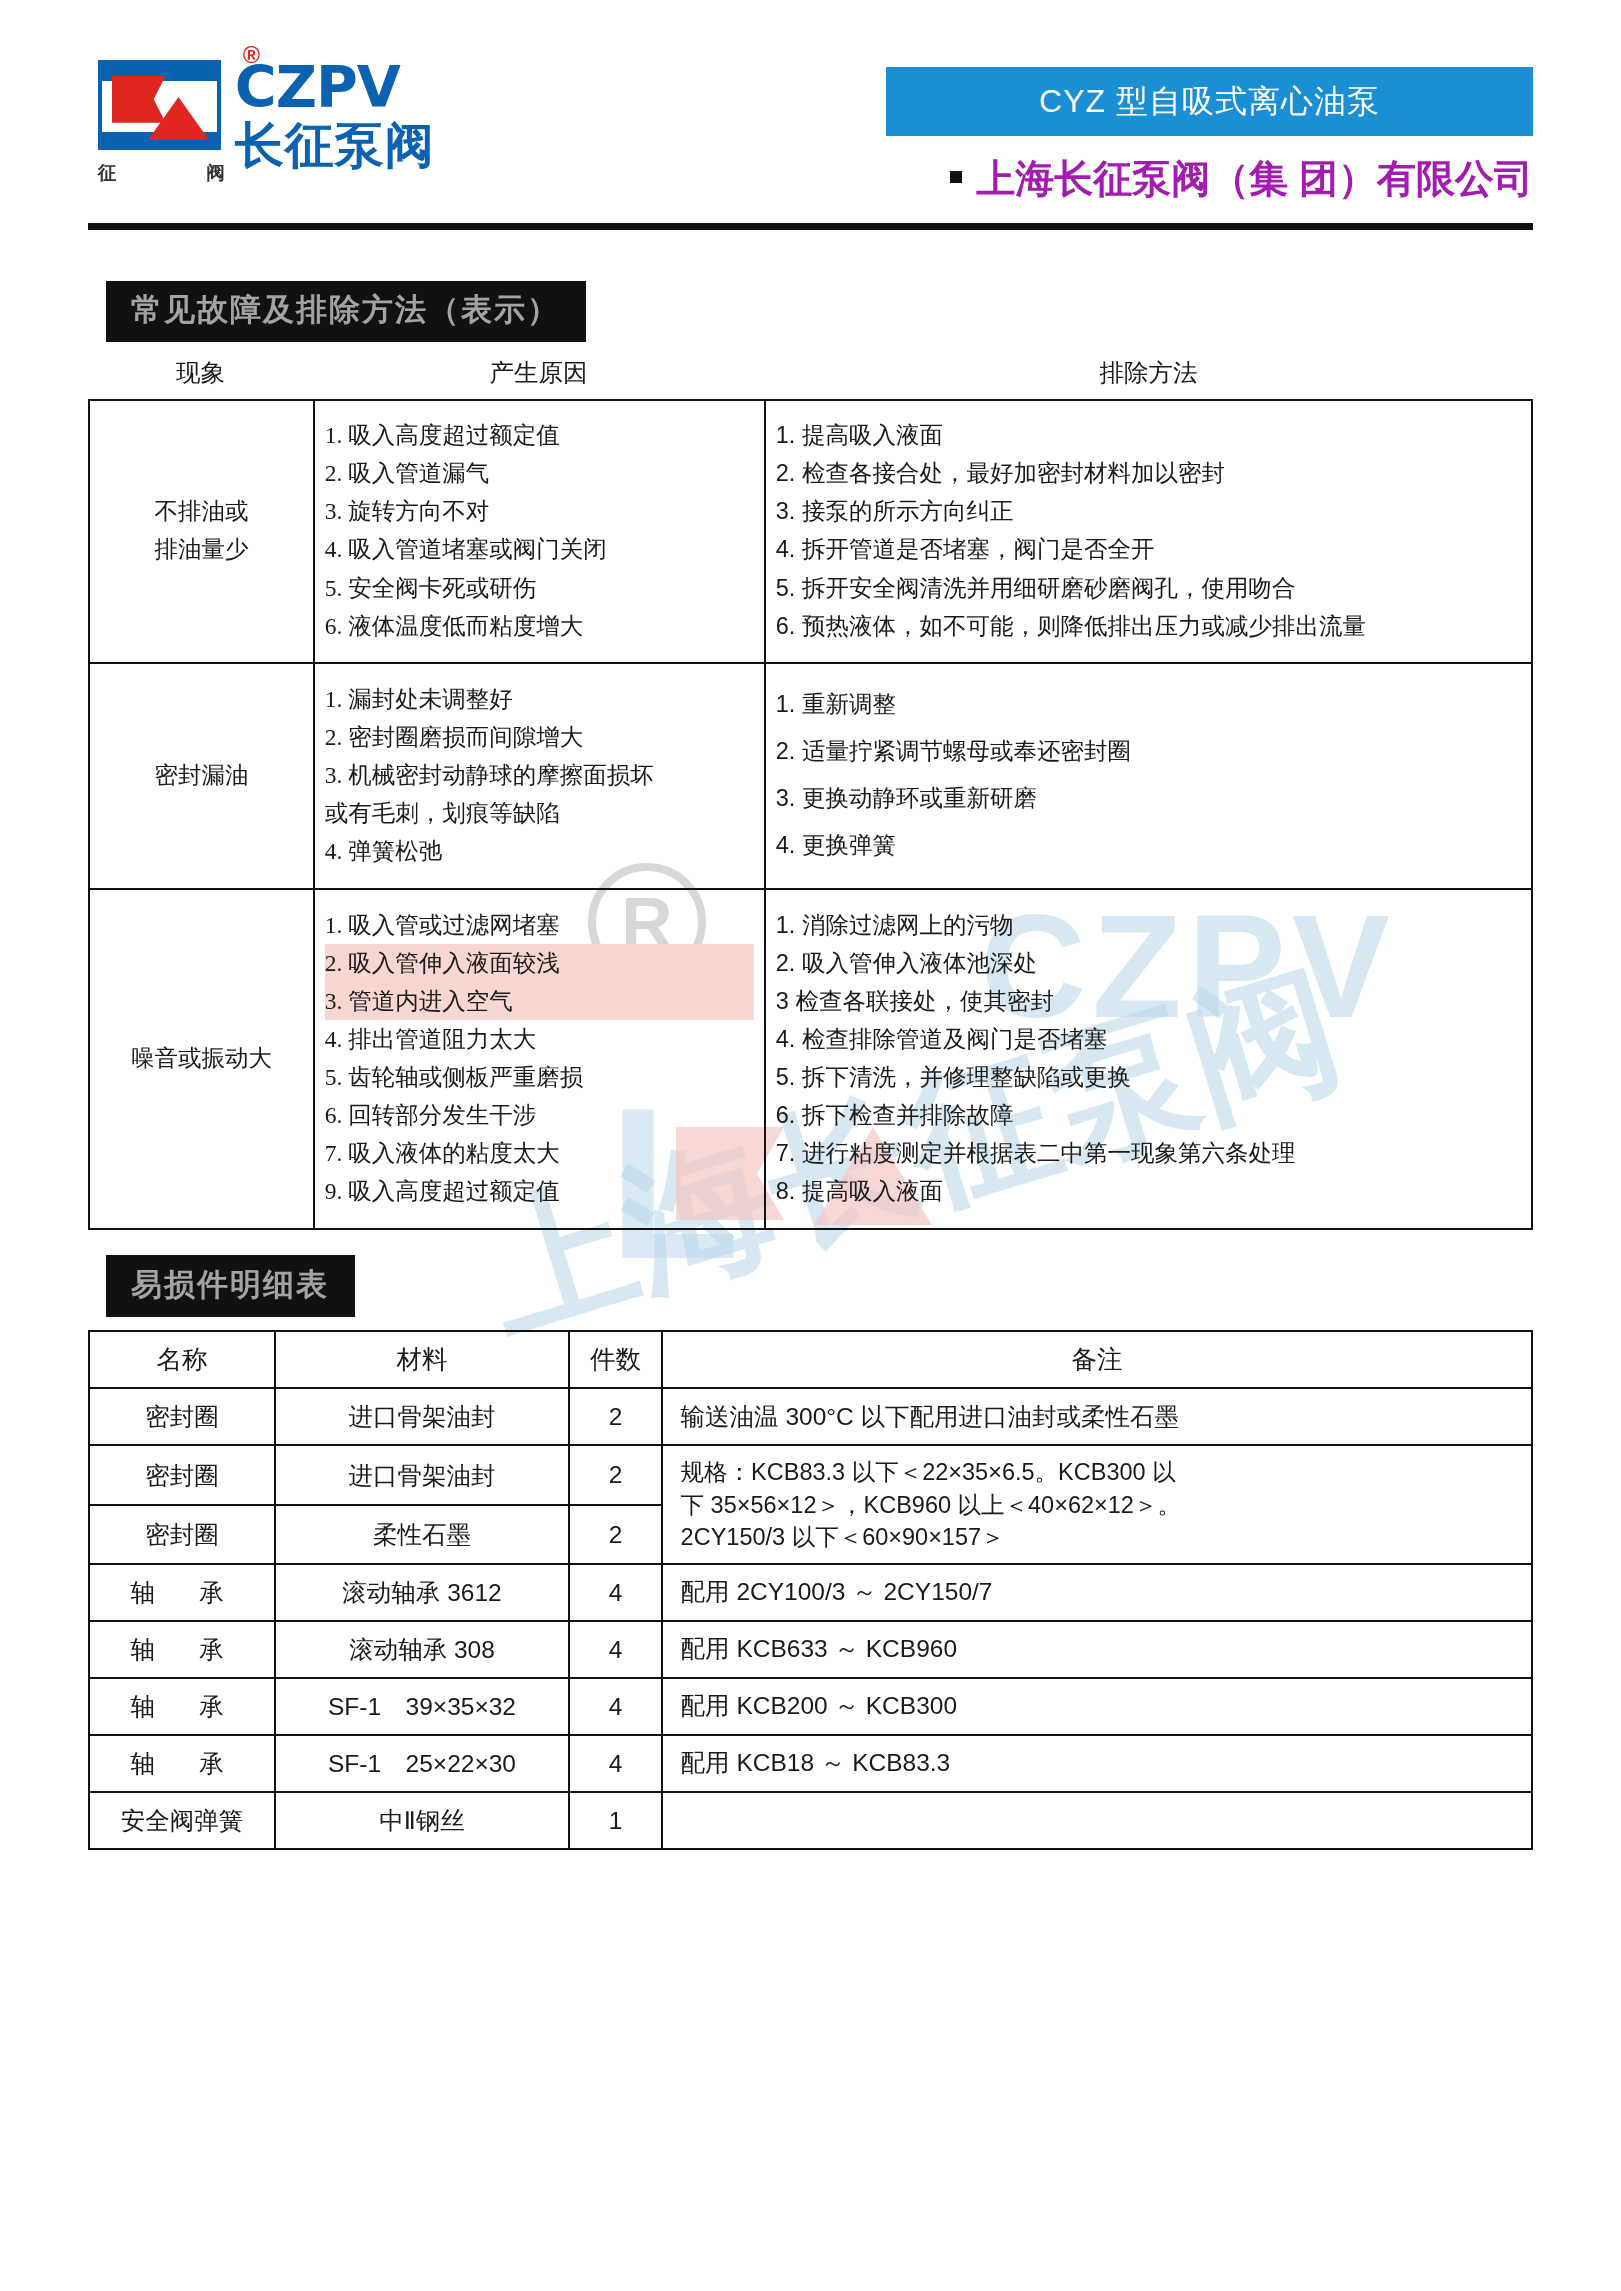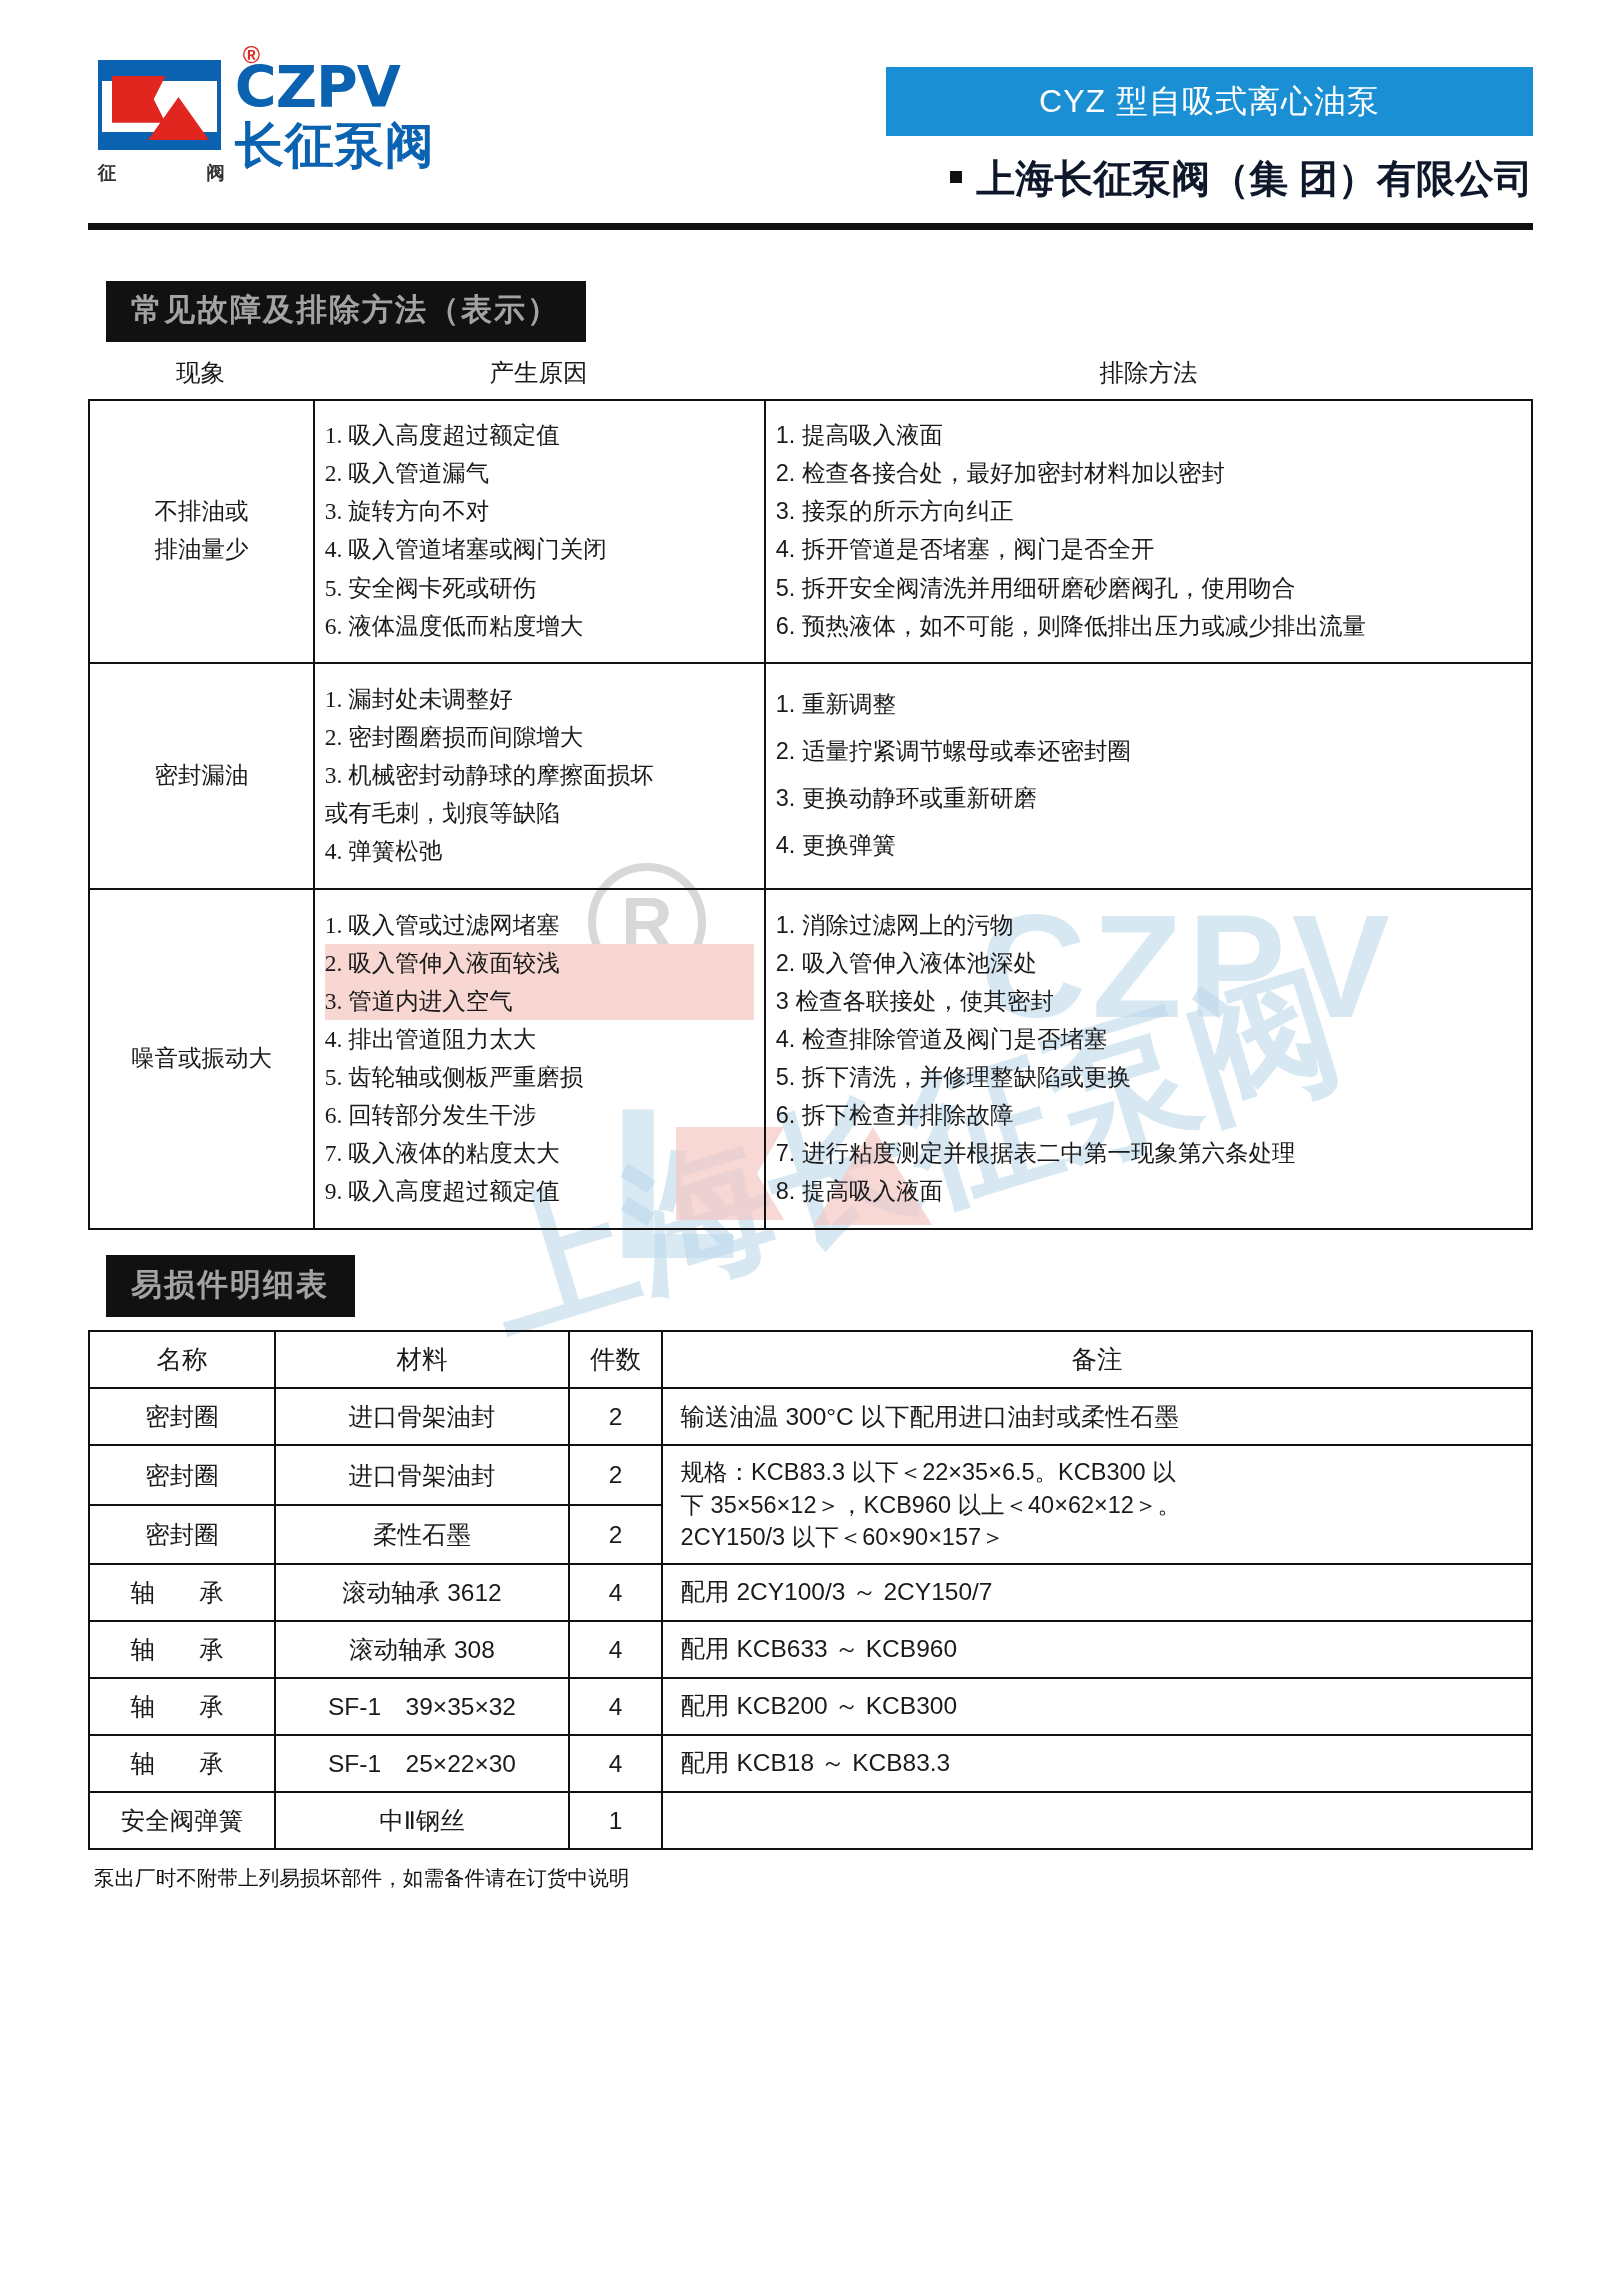--- a/index.html
+++ b/index.html
@@ -140,21 +140,21 @@
     align-items: center;
     justify-content: center;
     letter-spacing: 1px;
   }
   .company {
     position: absolute;
     right: 0;
     top: 152px;
     font-size: 39px;
     font-weight: 700;
-    color: #0f172a;
+    color: #a21caf;
     display: flex;
     align-items: center;
     gap: 13.7px;
   }
   .company .sq {
     width: 12.7px; height: 12.7px;
     background: #111;
     display: inline-block;
     margin-bottom: 3.9px;
   }
@@ -445,15 +445,14 @@
       </tr>
       <tr>
         <td>安全阀弹簧</td>
         <td>中Ⅱ钢丝</td>
         <td>1</td>
         <td class="note"></td>
       </tr>
     </tbody>
   </table>
 
-  <div class="footnote">泵出厂时不附带上列易损坏部件，如需备件请在订货中说明</div>
 </div>
 
 
 </body></html>

